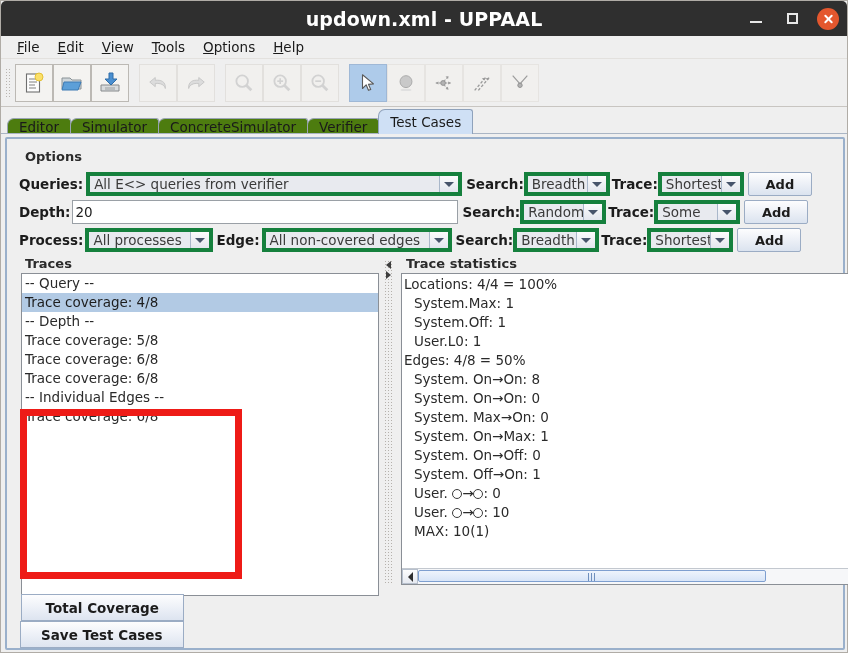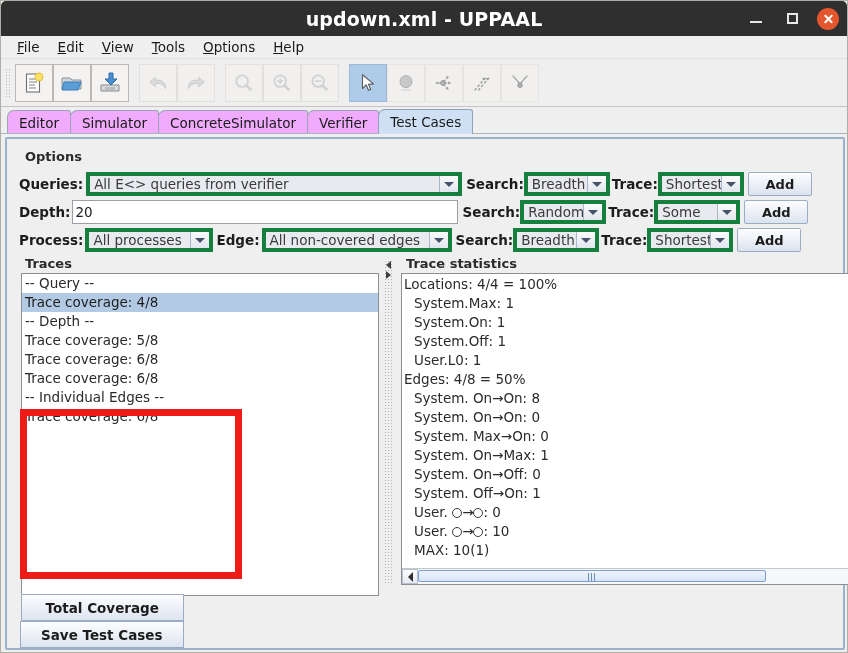--- a/index.html
+++ b/index.html
@@ -134,26 +134,26 @@
     align-items: flex-end;
     padding-left: 6px;
     position: relative;
   }
   .tabstrip::after {
     content: ""; position: absolute; left: 0; right: 0; bottom: 0;
     height: 1px; background: #aab5c4;
   }
   .tab {
     position: relative;
-    height: 24px;
+    height: 16px;
     padding: 0 11px;
     display: flex; align-items: center;
     font-size: 13.5px;
     color: #1a1a1a;
-    background: #f0abfc;
+    background: #4d7c0f;
     border: 1px solid #9aa5b5;
     border-bottom: none;
     border-top-left-radius: 7px;
     border-top-right-radius: 3px;
     margin-right: -1px;
     font-weight: 500;
   }
   .tab.active {
     background: #cfe0f5;
     z-index: 3;
@@ -710,21 +710,20 @@
 
     <div class="divider">
       <span class="div-arrow-up"></span>
       <span class="div-arrow-dn"></span>
     </div>
 
     <div class="stats-box">
       <div class="stats-text">
         <div class="stat-line">Locations: 4/4 = 100%</div>
         <div class="stat-line ind">System.Max: 1</div>
-        <div class="stat-line ind">System.On: 1</div>
         <div class="stat-line ind">System.Off: 1</div>
         <div class="stat-line ind">User.L0: 1</div>
         <div class="stat-line">Edges: 4/8 = 50%</div>
         <div class="stat-line ind">System. On→On: 8</div>
         <div class="stat-line ind">System. On→On: 0</div>
         <div class="stat-line ind">System. Max→On: 0</div>
         <div class="stat-line ind">System. On→Max: 1</div>
         <div class="stat-line ind">System. On→Off: 0</div>
         <div class="stat-line ind">System. Off→On: 1</div>
         <div class="stat-line ind"><span>User. </span><span class="circ"></span><span>→</span><span class="circ"></span><span>: 0</span></div>

